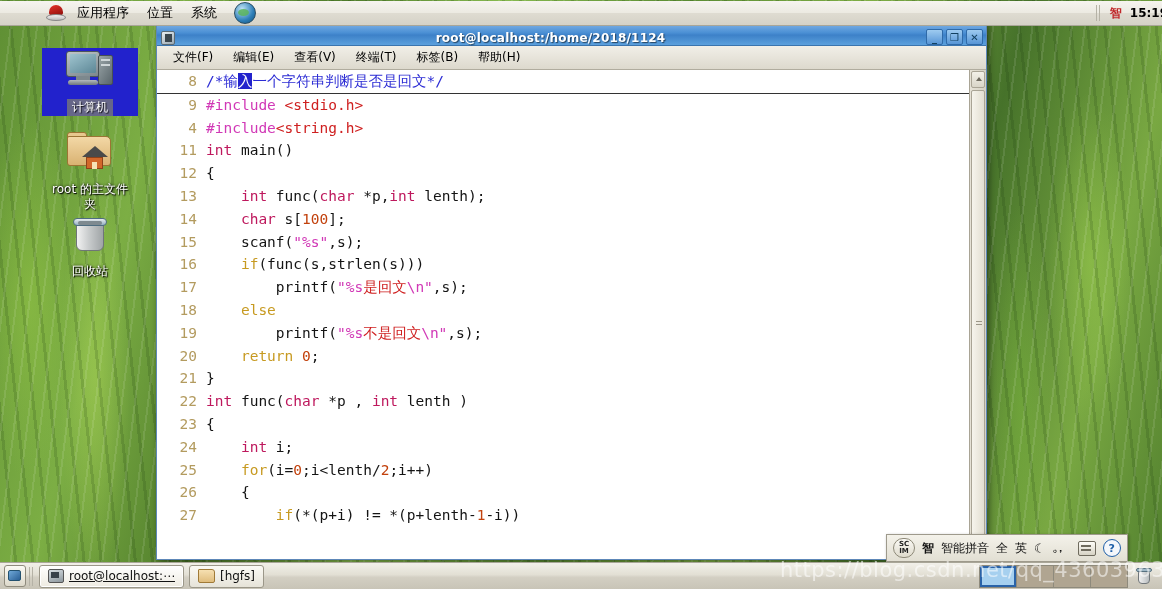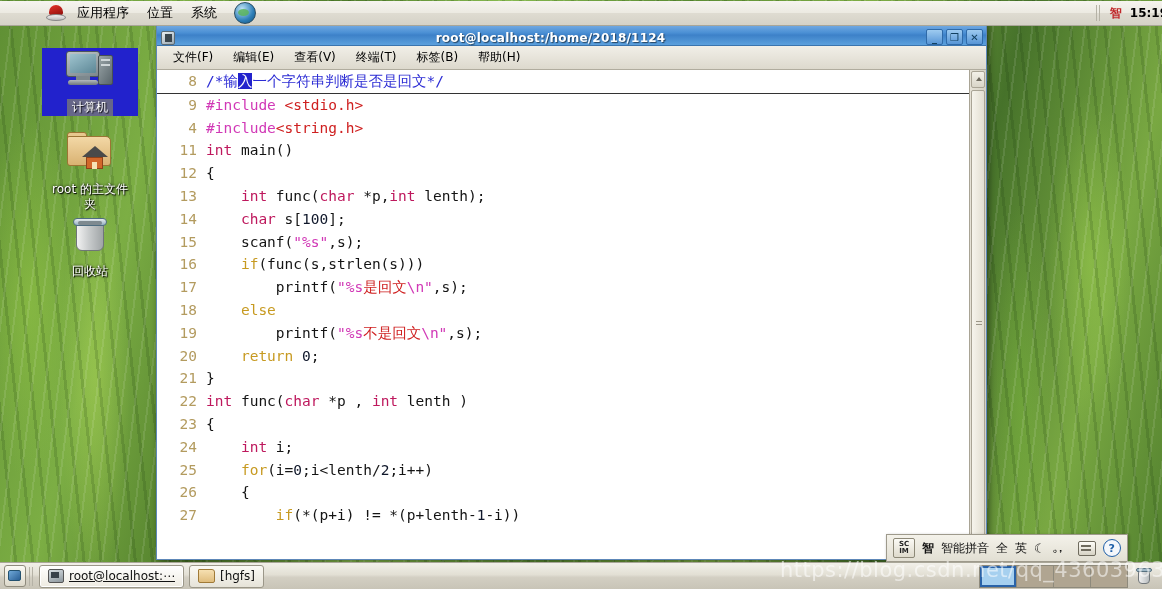--- a/index.html
+++ b/index.html
@@ -113,21 +113,21 @@
     font-family:"DejaVu Sans Mono","Liberation Mono",monospace;font-size:14.5px;}
   .crow{height:22.8px;line-height:22.8px;white-space:pre;padding-left:4px;}
   .ln{display:inline-block;width:36px;text-align:right;color:#b39b5f;margin-right:9px;}
   .cur-under{border-bottom:1px solid #333;}
   .cmt{color:#2b2bd4;}
   .sel{background:#2222cc;color:#fff;}
   .pre{color:#d138b6;}
   .inc{color:#cf2020;}
   .kw{color:#be185d;}
   .ctl{color:#c79a21;}
-  .num{color:#0f172a;}
+  .num{color:#c2410c;}
   .str{color:#d138b6;}
   .strcn{color:#cf2020;}
   .plain{color:#141414;}
 
   #statusline{position:absolute;right:14px;bottom:3px;
     font-family:"DejaVu Sans Mono","Liberation Mono",monospace;font-size:14px;color:#111;}
 
   
   #sbar{width:16px;background:linear-gradient(90deg,#e6e2d6,#d5d1c4);border-left:1px solid #a9a495;
     display:flex;flex-direction:column;}
@@ -138,21 +138,21 @@
   #sb-thumb{flex:1;margin:1px;border:1px solid #a9a495;border-radius:2px;
     background:linear-gradient(90deg,#f6f4ec,#e2ded1);position:relative;cursor:pointer;}
   #sb-thumb:after{content:"";position:absolute;left:4px;top:50%;margin-top:-3px;width:6px;height:6px;
     background:repeating-linear-gradient(180deg,#9b9687 0 1px,rgba(0,0,0,0) 1px 3px);}
 
   
   #scim{position:absolute;left:886px;top:534px;height:26px;z-index:35;display:flex;align-items:center;
     padding:0 6px;gap:7px;background:linear-gradient(180deg,#f4f2ea,#e2dfd3);
     border:1px solid #9e9a8c;box-shadow:1px 1px 3px rgba(0,0,0,.3);}
   #scim .sbtn{font-size:12px;color:#111;cursor:pointer;line-height:20px;}
-  #scim-logo{width:20px;height:18px;border:1px solid #8d8978;border-radius:2px;
+  #scim-logo{width:20px;height:18px;border:1px solid #8d8978;border-radius:10px;
     background:linear-gradient(180deg,#fbfaf5,#dedacc);font-size:7px;line-height:7px;font-weight:bold;
     color:#222;display:flex;flex-direction:column;align-items:center;justify-content:center;cursor:pointer;}
   #scim-kb{width:16px;height:13px;border:1px solid #6f6b5e;border-radius:2px;
     background:linear-gradient(180deg,#fefdf8,#d7d3c5);cursor:pointer;position:relative;}
   #scim-kb:after{content:"";position:absolute;left:2px;top:3px;width:10px;height:2px;background:#6f6b5e;
     box-shadow:0 4px 0 #6f6b5e;}
   #scim-help{width:16px;height:16px;border-radius:50%;border:1.5px solid #1f5fa8;color:#1f5fa8;
     font-size:11px;font-weight:bold;display:flex;align-items:center;justify-content:center;cursor:pointer;
     background:#f4f7fb;}
   .moon{color:#111;font-size:13px;cursor:pointer;}

